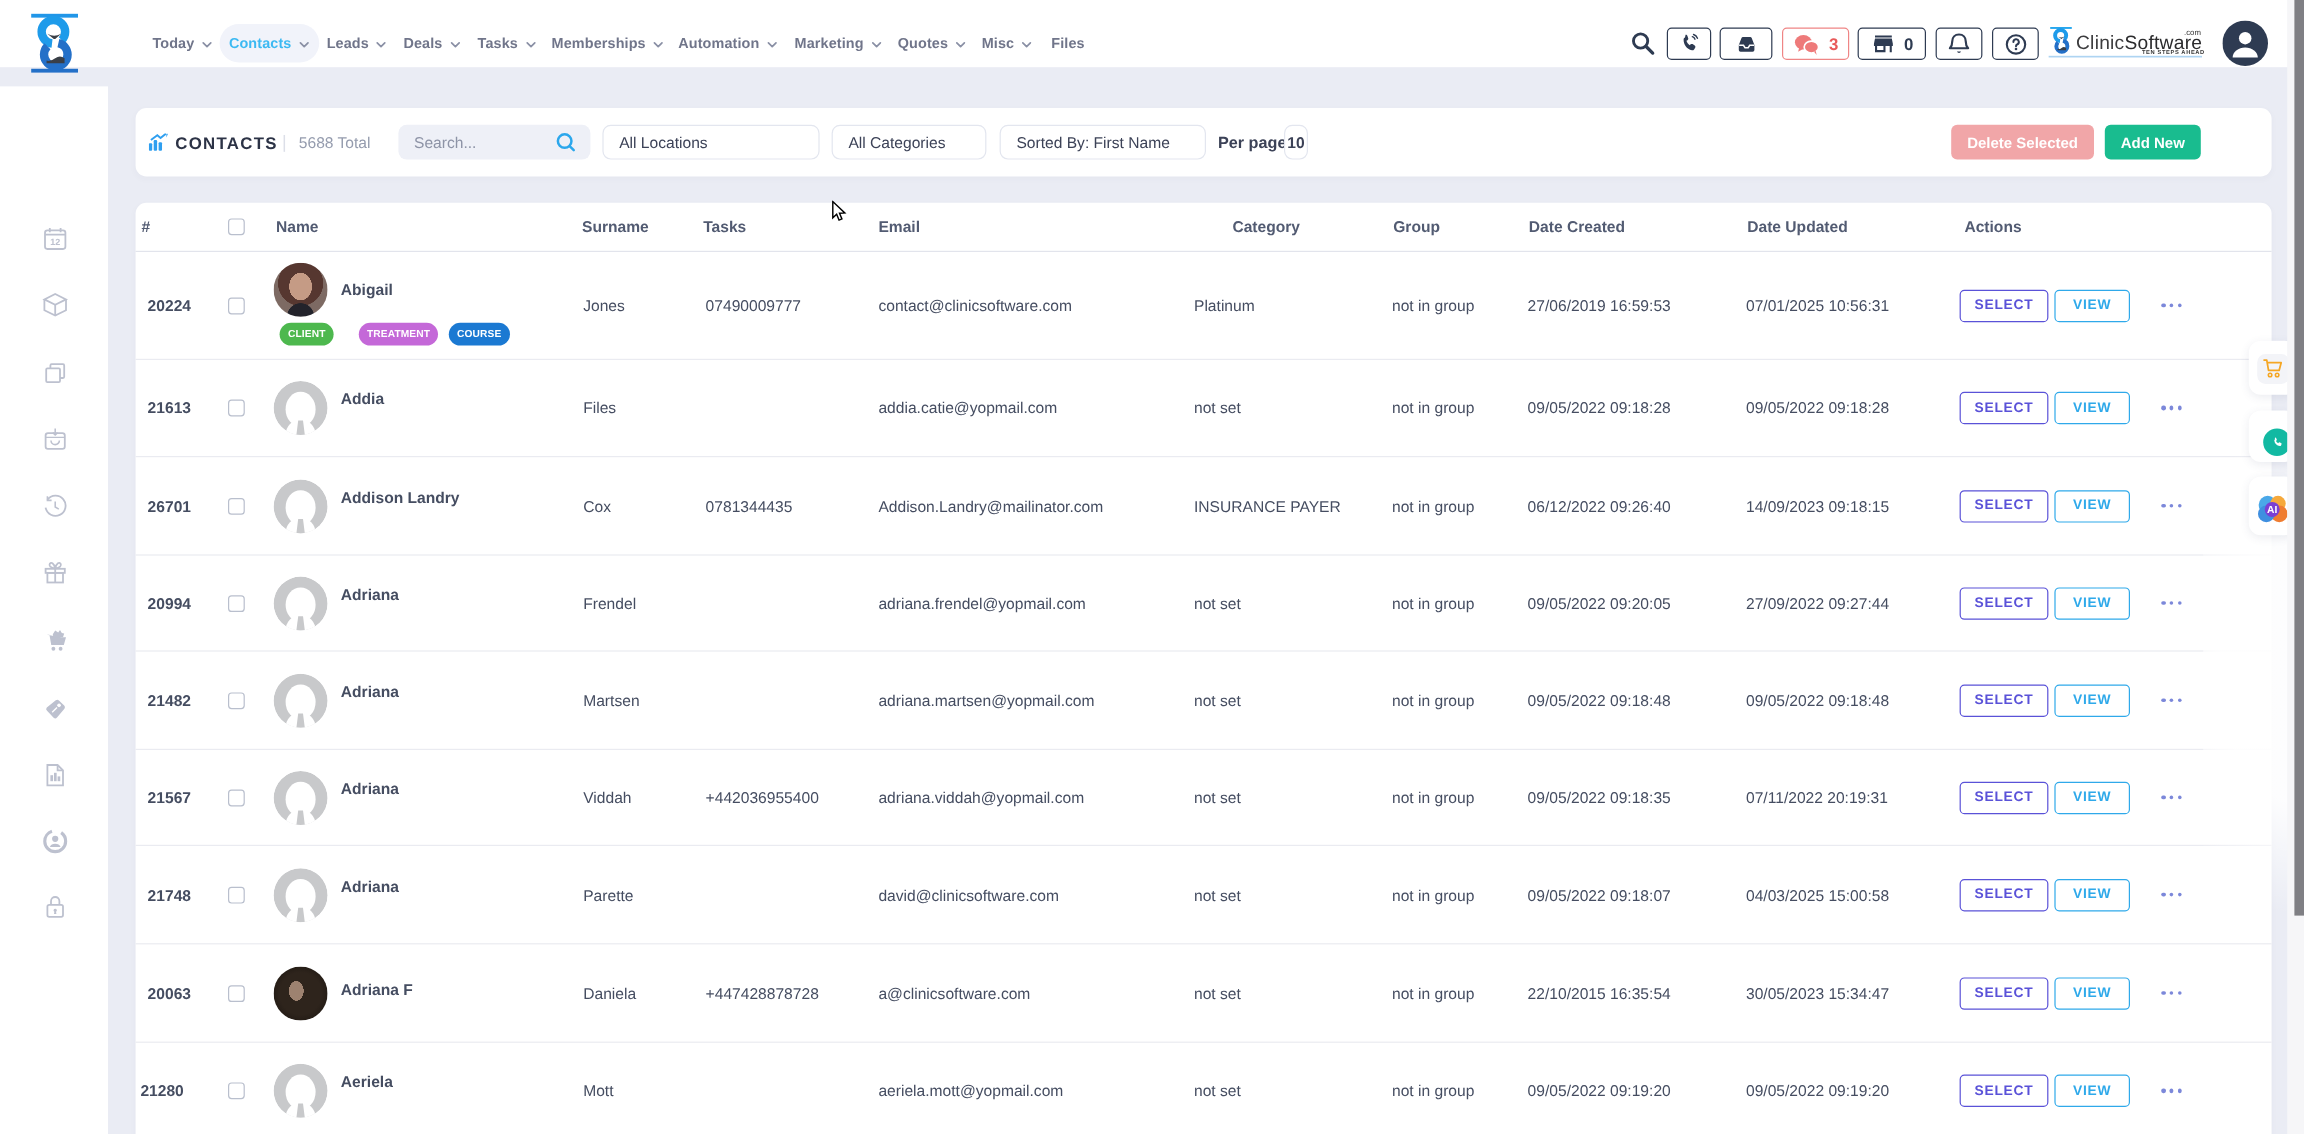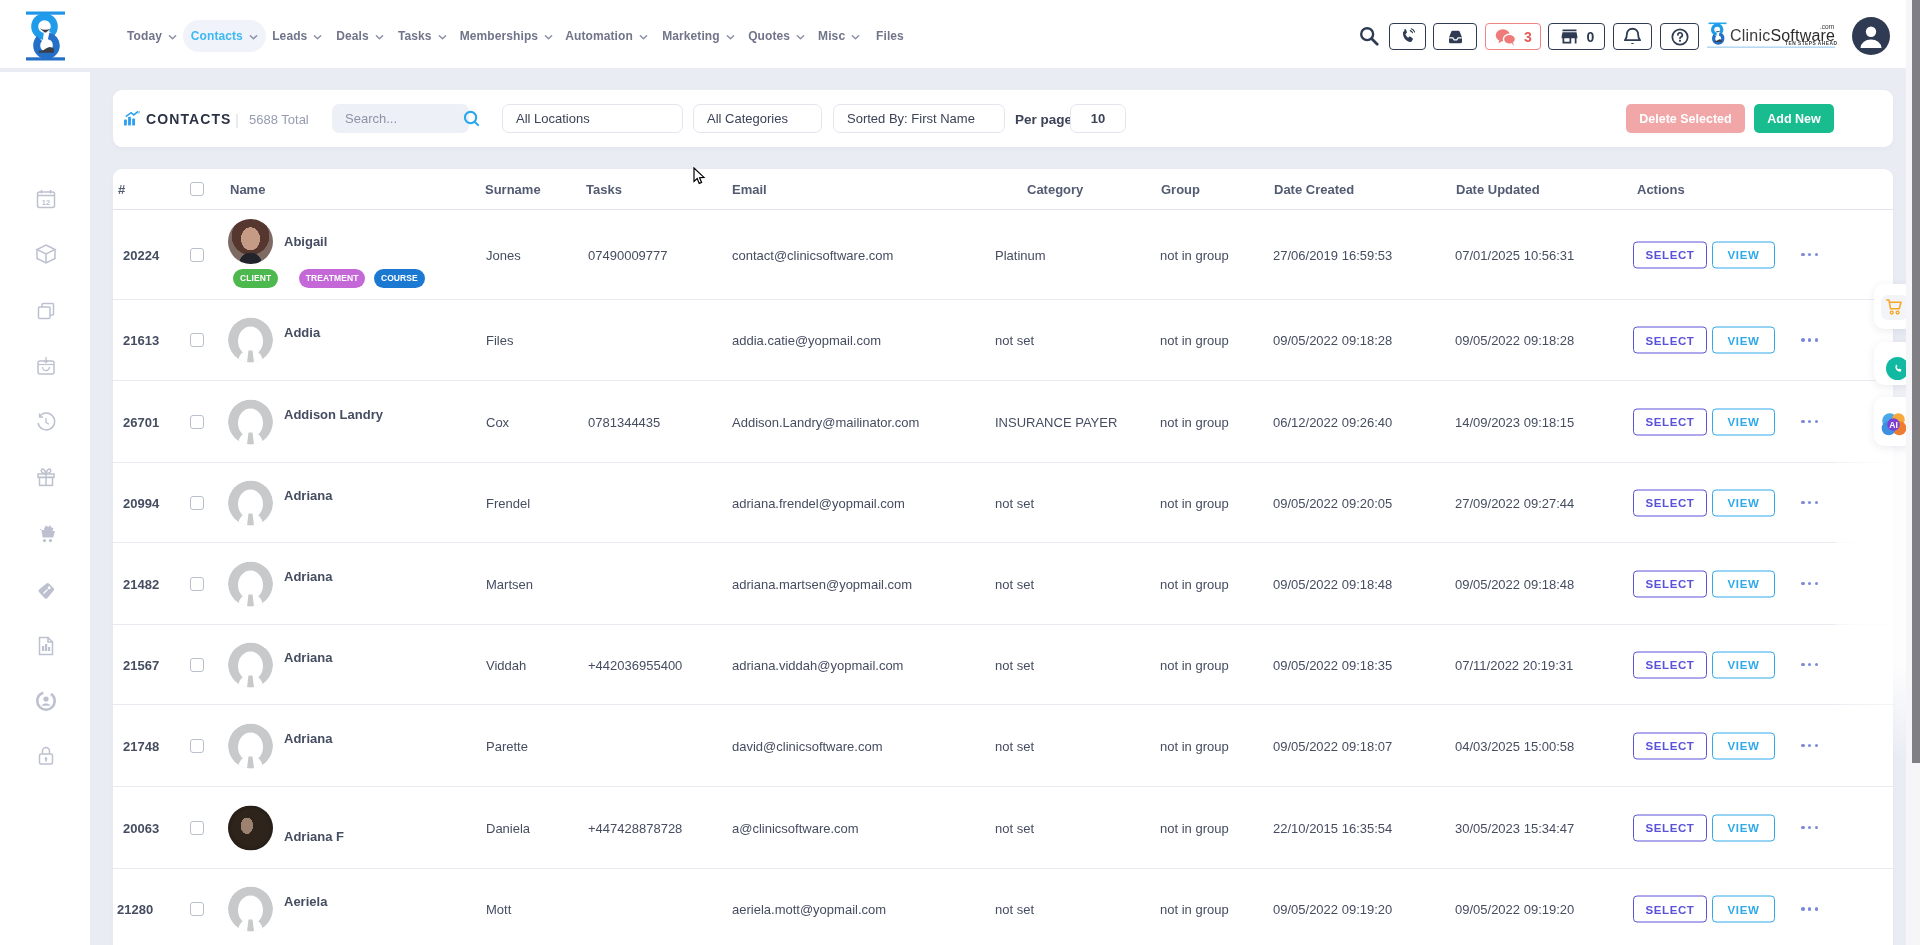--- a/index.html
+++ b/index.html
@@ -1,19 +1,19 @@
 <!DOCTYPE html>
 <html><head><meta charset="utf-8"><title>Contacts</title>
 <style>
 *{margin:0;padding:0;box-sizing:border-box;}
 html,body{width:1920px;height:945px;overflow:hidden;}
 body{background:#eaecf4;font-family:"Liberation Sans",sans-serif;position:relative;color:#454d61;}
 .abs{position:absolute;}
 
-.topbar{position:absolute;left:0;top:0;width:1920px;height:68px;background:#fff;z-index:30;}
+.topbar{position:absolute;left:0;top:0;width:1920px;height:56px;background:#fff;z-index:30;}
 .nav{position:absolute;left:127px;top:0;height:72px;display:flex;align-items:center;}
 .nav a{display:flex;align-items:center;font-size:12px;font-weight:700;color:#70758a;text-decoration:none;letter-spacing:.1px;}
 .nav a .cv{margin-left:6px;margin-top:2px;}
 .nav a.active{color:#3cb9f2;background:#f1f3fa;border-radius:17px;padding:9px 8px;}
 .cv{width:9px;height:9px;display:inline-block;}
 
 .tbtn{position:absolute;top:23px;height:27px;border:1.5px solid #2e3b52;border-radius:4px;background:#fff;display:flex;align-items:center;justify-content:center;gap:7px;color:#2e3b52;font-size:14px;font-weight:700;}
 .tbtn.red{border-color:#ef8585;color:#e85a5a;}
 
 .sidebar{position:absolute;left:0;top:72px;width:90px;height:873px;background:#fff;z-index:20;}
@@ -217,29 +217,29 @@
     <svg class="abs" style="left:11px;top:21px" width="16" height="15" viewBox="0 0 18 16">
       <rect x="0" y="9" width="3.2" height="7" rx="1" fill="#2f9ff0"></rect>
       <rect x="4.6" y="6" width="3.2" height="10" rx="1" fill="#2f9ff0"></rect>
       <rect x="9.2" y="8" width="3.2" height="8" rx="1" fill="#2f9ff0"></rect>
       <path d="M2 6 L8 1.5 L11 4 L16 0" fill="none" stroke="#2f9ff0" stroke-width="1.8"></path>
       <path d="M16.5 0 l1.5 0 l0 0 l-1.5 3.5 Z" fill="#2f9ff0"></path>
     </svg>
     <span class="ht ctitle" style="left:33px">CONTACTS</span>
     <span class="ht" style="left:122px;color:#dcdfe8;font-size:15px">|</span>
     <span class="ht muted" style="left:136px;font-size:13px">5688 Total</span>
-    <div class="inp" style="left:219px;width:137px;background:#eef0f7;border:none;color:#8d93a6;">Search...<svg class="abs" style="left:131px;top:6px" width="17" height="17" viewBox="0 0 18 18">
+    <div class="inp" style="left:219px;width:160px;background:#eef0f7;border:none;color:#8d93a6;">Search...<svg class="abs" style="left:131px;top:6px" width="17" height="17" viewBox="0 0 18 18">
         <circle cx="8" cy="8" r="6" fill="none" stroke="#2ba7ec" stroke-width="2.2"></circle>
         <line x1="12.6" y1="12.6" x2="16" y2="16" stroke="#2ba7ec" stroke-width="2.2" stroke-linecap="round"></line>
       </svg></div>
     <div class="inp" style="left:389px;width:181px">All Locations</div>
     <div class="inp" style="left:580px;width:129px">All Categories</div>
     <div class="inp" style="left:720px;width:172px">Sorted By: First Name</div>
     <span class="ht" style="left:902px;font-size:13.5px;font-weight:700;color:#3c4257">Per page</span>
-    <div class="inp" style="left:957px;width:56px;font-weight:700;justify-content:center;padding:0">10</div>
+    <div class="inp" style="left:957px;width:20px;font-weight:700;justify-content:center;padding:0">10</div>
     <div class="btn" style="left:1513px;width:119px;background:#f1a6a8">Delete Selected</div>
     <div class="btn" style="left:1641px;width:80px;background:#19bc8f">Add New</div>
   </div>
 <div class="card">
     <div class="thead">
       <span style="left:5px">#</span>
       <span style="left:117px">Name</span>
       <span style="left:372px">Surname</span>
       <span style="left:473px">Tasks</span>
       <span style="left:619px">Email</span>
@@ -414,21 +414,21 @@
       <div style="position:absolute;left:1688px;top:50%;margin-top:-2px;display:flex;gap:3.2px">
         <i style="width:3.6px;height:3.6px;border-radius:50%;background:#7c88da"></i>
         <i style="width:3.6px;height:3.6px;border-radius:50%;background:#7c88da"></i>
         <i style="width:3.6px;height:3.6px;border-radius:50%;background:#7c88da"></i>
       </div>
     </div>
     <div class="row" style="top:618px;height:82px">
       <span class="rid" style="left:10px">20063</span>
       <div class="cb" style="left:77px"></div>
       <div class="ava" style="left:115px;background:radial-gradient(ellipse 30% 40% at 42% 45%, #9d8270 0 45%, rgba(0,0,0,0) 46%), radial-gradient(circle at 50% 50%, #2e241c 0 55%, #15100c 100%)"></div>
-      <span class="nm" style="left:171px;top:42px;transform:none">Adriana F</span>
+      <span class="nm" style="left:171px;top:30px;transform:none">Adriana F</span>
       <span style="left:373px">Daniela</span>
       <span style="left:475px">+447428878728</span>
       <span style="left:619px">a@clinicsoftware.com</span>
       <span style="left:882px">not set</span>
       <span style="left:1047px">not in group</span>
       <span style="left:1160px">22/10/2015 16:35:54</span>
       <span style="left:1342px">30/05/2023 15:34:47</span>
       <div class="obtn sel" style="left:1520px">SELECT</div>
       <div class="obtn viw" style="left:1599px">VIEW</div>
       <div style="position:absolute;left:1688px;top:50%;margin-top:-2px;display:flex;gap:3.2px">

